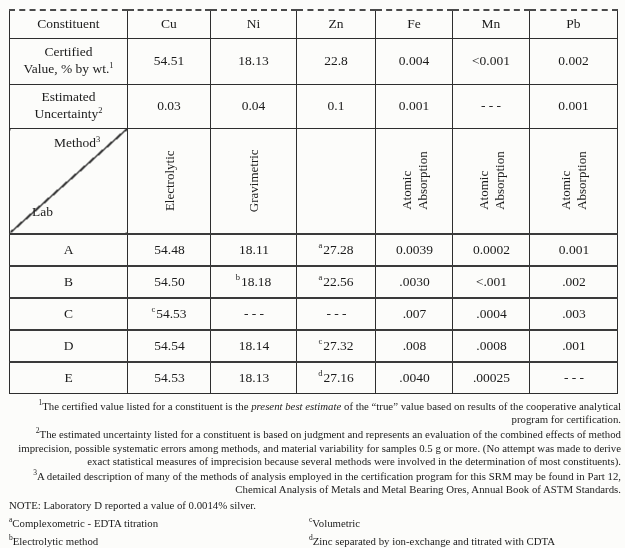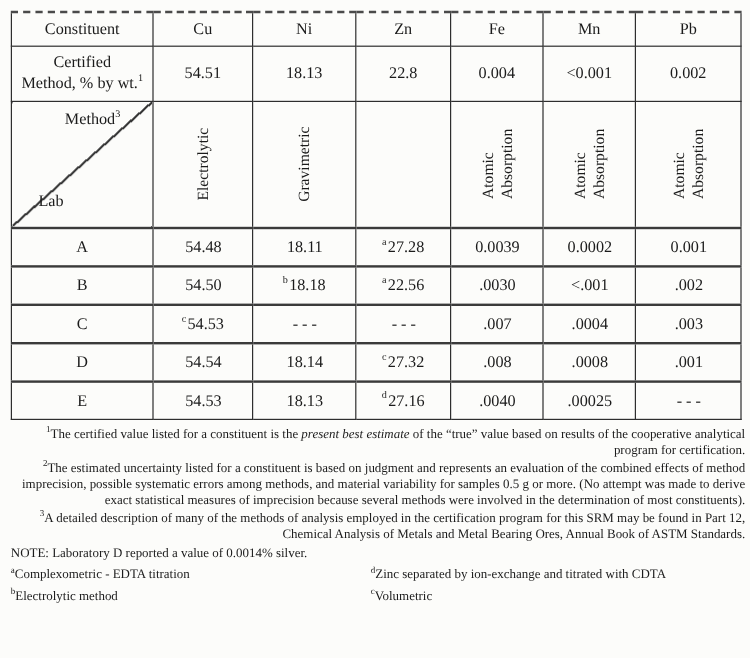--- a/index.html
+++ b/index.html
@@ -74,30 +74,42 @@
       <td>Ni</td>
       <td>Zn</td>
       <td>Fe</td>
       <td>Mn</td>
       <td>Pb</td>
     </tr>
 
     <tr class="certified">
       <td class="lblcell">
         <div>Certified</div>
-        <div><span>Method, % by wt.</span><sup>1</sup></div>
+        <div><span>Value, % by wt.</span><sup>1</sup></div>
       </td>
       <td>54.51</td>
       <td>18.13</td>
       <td>22.8</td>
       <td>0.004</td>
       <td>&lt;0.001</td>
       <td>0.002</td>
     </tr>
 
+    <tr class="uncert">
+      <td class="lblcell">
+        <div>Estimated</div>
+        <div><span>Uncertainty</span><sup>2</sup></div>
+      </td>
+      <td>0.03</td>
+      <td>0.04</td>
+      <td>0.1</td>
+      <td>0.001</td>
+      <td>- - -</td>
+      <td>0.001</td>
+    </tr>
 
     <tr class="method">
       <td class="diagcell">
         <span class="m-label"><span>Method</span><sup>3</sup></span>
         <span class="l-label">Lab</span>
       </td>
       <td>
             <div class="vwrap">
               <div class="vtext">
                 <div>Electrolytic</div>
@@ -204,19 +216,19 @@
     <div class="fn"><sup>2</sup><span>The estimated uncertainty listed for a constituent is based on judgment and represents an evaluation of the combined effects of method imprecision, possible systematic errors among methods, and material variability for samples 0.5 g or more. (No attempt was made to derive exact statistical measures of imprecision because several methods were involved in the determination of most constituents).</span></div>
     <div class="fn"><sup>3</sup><span>A detailed description of many of the methods of analysis employed in the certification program for this SRM may be found in Part 12, Chemical Analysis of Metals and Metal Bearing Ores, Annual Book of ASTM Standards.</span></div>
     <div class="note">NOTE:  Laboratory D reported a value of 0.0014% silver.</div>
 
     <div class="mfns">
       <div class="mfn-left">
         <div class="mfn"><sup>a</sup><span>Complexometric - EDTA titration</span></div>
         <div class="mfn"><sup>b</sup><span>Electrolytic method</span></div>
       </div>
       <div class="mfn-right">
+        <div class="mfn"><sup>c</sup><span>Volumetric</span></div>
         <div class="mfn"><sup>d</sup><span>Zinc separated by ion-exchange and titrated with CDTA</span></div>
-        <div class="mfn"><sup>c</sup><span>Volumetric</span></div>
       </div>
     </div>
   </div>
 
 </div>
 
 </body></html>

